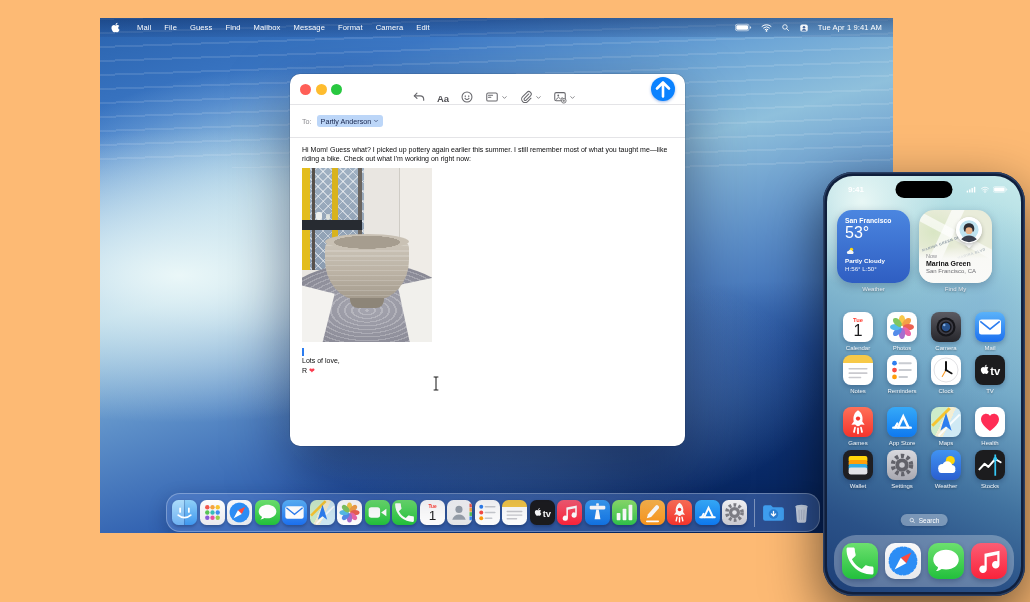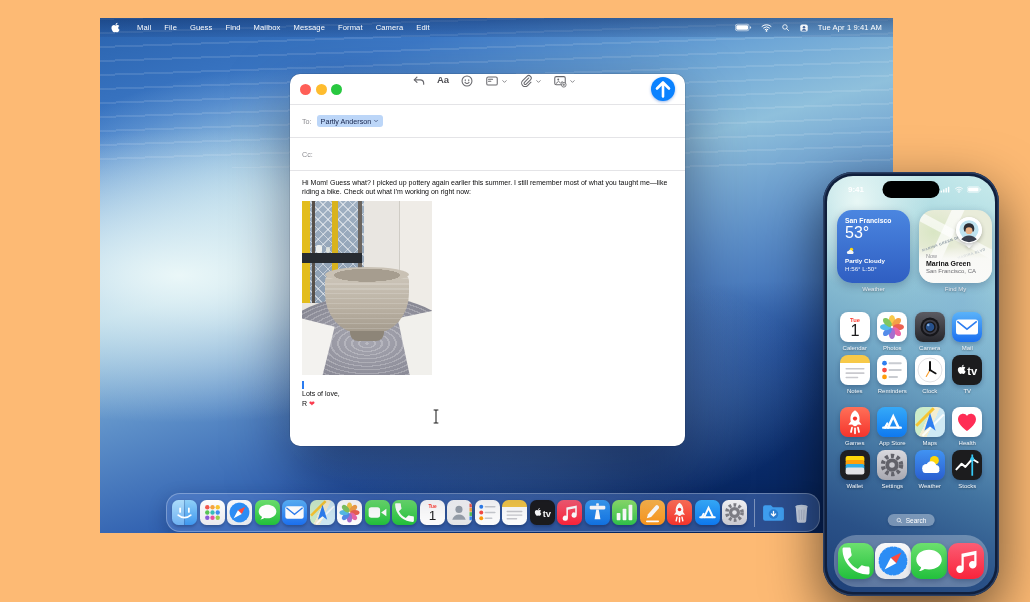--- a/index.html
+++ b/index.html
@@ -35,21 +35,21 @@
   .menu-clock { font-size:7.6px; }
 
   
   .mail-window { position:absolute; left:190px; top:56px; width:395px; height:372px; background:#fff;
     border-radius:10px; box-shadow:0 25px 60px rgba(0,10,45,.5), 0 0 0 .5px rgba(0,0,0,.18);
     z-index:10; color:#1d1d1f; }
   .titlebar { position:relative; height:30px; display:flex; align-items:center; padding:0 10px; }
   .traffic { display:flex; gap:4.5px; }
   .light { width:11px; height:11px; border-radius:50%; }
   .light.red{background:#ff5f57;} .light.yellow{background:#febc2e;} .light.green{background:#28c840;}
-  .compose-toolbar { position:absolute; left:122px; top:0; height:30px; display:flex; align-items:flex-start; gap:11px; }
+  .compose-toolbar { position:absolute; left:122px; top:0; height:30px; display:flex; align-items:flex-end; gap:11px; }
   .tb-ic { width:14px; height:14px; display:flex; }
   .tb-group { display:flex; align-items:center; gap:2px; }
   .tb-chev { width:7px; height:7px; display:flex; }
   .tb-aa { font-size:9.5px; font-weight:600; color:#505055; }
   .send-btn { position:absolute; right:10px; top:3px; width:24px; height:24px; border-radius:50%;
     background:#0a82ff; display:flex; align-items:center; justify-content:center;
     box-shadow:0 1px 3px rgba(10,80,200,.4); }
   .send-btn svg { width:13px; height:13px; }
 
   .field-row { display:flex; align-items:center; padding:16px 12px; border-top:.5px solid #e4e4e7;
@@ -143,21 +143,21 @@
   .tile-settings-ios { background:linear-gradient(180deg,#d9d9de,#a8a8b0); }
   .tile-camera { background:linear-gradient(180deg,#5b5b62,#26262b); }
   .tile-clock { background:#fff; }
   .tile-health { background:#fff; }
   .tile-wallet { background:#1f1f23; }
   .tile-weather { background:linear-gradient(180deg,#4193f2,#2a5fd0); }
   .tile-stocks { background:#1c1c1e; }
   .tile-downloads, .tile-trash { background:transparent; }
 
   
-  .iphone { position:absolute; left:823px; top:172px; width:176px; height:424px; border-radius:30px;
+  .iphone { position:absolute; left:823px; top:172px; width:202px; height:424px; border-radius:30px;
     background:#101f3c; box-shadow:0 20px 55px rgba(0,0,0,.6), inset 0 0 0 1.5px #2a3f63; z-index:50; }
   .iphone-screen { position:absolute; inset:4px; border-radius:26px; overflow:hidden;
     background:
       radial-gradient(80% 38% at 18% 6%, #e8f7f5 0%, rgba(232,247,245,0) 55%),
       radial-gradient(70% 40% at 80% 30%, rgba(120,170,210,.45) 0%, rgba(120,170,210,0) 60%),
       linear-gradient(203deg, #c9ebec 0%, #a3d5de 20%, #74aac8 45%, #41729f 68%, #2a5187 84%, #1e4078 100%); }
   .ip-time { position:absolute; left:21px; top:9px; color:#fff; font-size:8px; font-weight:700; }
   .island { position:absolute; left:50%; top:5px; transform:translateX(-50%); width:57px; height:17px;
     background:#000; border-radius:9px; }
   .ip-status-icons { position:absolute; right:13px; top:10px; display:flex; gap:3px; align-items:center; }
@@ -339,23 +339,20 @@
       <div class="field-row row-to">
         <span>To:</span>
         <span class="recipient-pill">
           <span>Partly Anderson</span>
           <span class="pill-chev tile-chevdown-dark" data-icon="chevdown-dark">
               <svg viewBox="0 0 24 24">
                 <path d="M6 9l6 6 6-6" stroke="#3d4f78" stroke-width="3" fill="none" stroke-linecap="round" stroke-linejoin="round"></path>
               </svg>
             </span>
         </span>
-      </div>
-      <div class="field-row row-cc">
-        <span>Cc:</span>
       </div>
 
       <div class="body-area">
         <div class="body-text">Hi Mom! Guess what? I picked up pottery again earlier this summer. I still remember most of what you taught me—like riding a bike. Check out what I'm working on right now:</div>
 
         <div class="pottery">
           <div class="p-window"></div>
           <div class="p-frame1"></div>
           <div class="p-frame2"></div>
           <div class="p-mullion1"></div>

